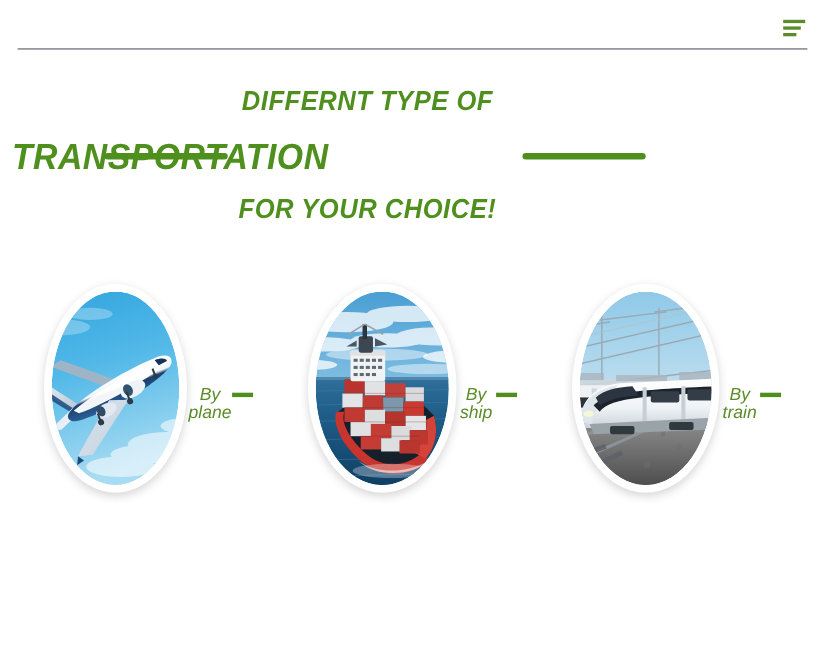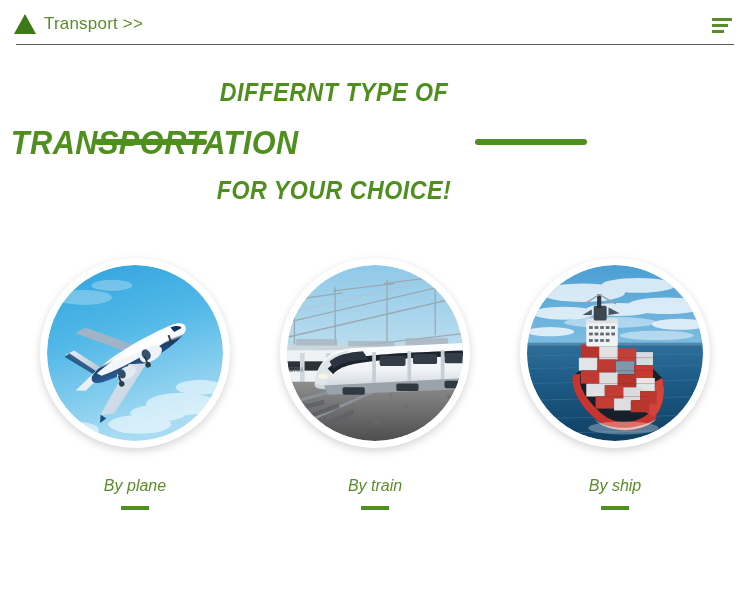--- a/index.html
+++ b/index.html
@@ -127,22 +127,23 @@
     top: 258px;
     left: 0;
     width: 750px;
     display: flex;
     justify-content: center;
     gap: 50px;
   }
   .card {
     width: 190px;
     display: flex;
-    flex-direction: column;
+    flex-direction: row;
     align-items: center;
+    text-align: center;
   }
   .circle-wrap {
     width: 190px;
     height: 190px;
     border-radius: 50%;
     background: #ffffff;
     padding: 0;
     box-sizing: border-box;
     border: 7px solid #ffffff;
     box-shadow: 0 3px 9px rgba(0,0,0,0.17);
@@ -171,24 +172,20 @@
     margin-top: 12px;
     width: 28px;
     height: 4px;
     background: #4f8f1e;
   }
 </style>
 </head>
 <body>
 
 <div class="header">
-  <div class="header-left">
-    <span class="triangle-icon"></span>
-    <span class="brand-text">Transport &gt;&gt;</span>
-  </div>
   <div class="hamburger">
     <span class="b1"></span>
     <span class="b2"></span>
     <span class="b3"></span>
   </div>
   <div class="header-rule"></div>
 </div>
 
 <div class="title-block">
   <div class="title-line title-small-1">DIFFERNT TYPE OF</div>
@@ -268,133 +265,20 @@
               <rect x="-26" y="16" width="2" height="7"></rect>
               <circle cx="-25" cy="25" r="3"></circle>
               <rect x="40" y="-6" width="2" height="6"></rect>
               <circle cx="41" cy="2" r="2.4"></circle>
             </g>
           </g>
         </svg>
       </div>
     </div>
     <div class="card-label">By plane</div>
-    <div class="card-underline"></div>
-  </div>
-
-  <div class="card">
-    <div class="circle-wrap">
-      <div class="photo">
-        <svg viewBox="0 0 190 190" preserveAspectRatio="xMidYMid slice">
-          <defs>
-            <linearGradient id="sky2" x1="0" y1="0" x2="0" y2="1">
-              <stop offset="0%" stop-color="#8fc9e8"></stop>
-              <stop offset="70%" stop-color="#cfe6f2"></stop>
-              <stop offset="100%" stop-color="#e9f1f5"></stop>
-            </linearGradient>
-            <linearGradient id="ballast" x1="0" y1="0" x2="0" y2="1">
-              <stop offset="0%" stop-color="#8e8e8e"></stop>
-              <stop offset="100%" stop-color="#4e4e4e"></stop>
-            </linearGradient>
-            <linearGradient id="tbody" x1="0" y1="0" x2="0" y2="1">
-              <stop offset="0%" stop-color="#ffffff"></stop>
-              <stop offset="60%" stop-color="#f0f3f6"></stop>
-              <stop offset="100%" stop-color="#c9d2d9"></stop>
-            </linearGradient>
-          </defs>
-          <rect width="190" height="190" fill="url(#sky2)"></rect>
-
-          <g stroke="#9aa7b0" stroke-width="1.4" fill="none" opacity="0.95">
-            <path d="M0,62 L190,18"></path>
-            <path d="M0,78 L190,34"></path>
-            <path d="M8,30 L8,92"></path>
-            <path d="M52,24 L52,88"></path>
-            <path d="M108,16 L108,82"></path>
-            <path d="M160,10 L160,76"></path>
-            <path d="M4,38 L60,30 M50,28 L116,20 M104,20 L168,12"></path>
-            <path d="M0,96 L190,74"></path>
-          </g>
-          <g stroke="#b6c0c8" stroke-width="1" fill="none" opacity="0.8">
-            <path d="M0,52 L190,8"></path>
-            <path d="M0,104 L190,84"></path>
-          </g>
-
-          <rect x="0" y="86" width="190" height="9" fill="#cdd6dc" opacity="0.9"></rect>
-          <g fill="#aab5bd" opacity="0.8">
-            <rect x="10" y="80" width="44" height="7"></rect>
-            <rect x="66" y="82" width="50" height="6"></rect>
-            <rect x="128" y="79" width="46" height="8"></rect>
-          </g>
-
-          <g>
-            <rect x="-6" y="92" width="74" height="38" rx="6" fill="#eef2f5"></rect>
-            <rect x="-6" y="104" width="74" height="10" fill="#2b3238"></rect>
-            <rect x="14" y="95" width="5" height="34" fill="#cfd8de"></rect>
-            <rect x="42" y="95" width="5" height="34" fill="#cfd8de"></rect>
-            <text x="2" y="116" font-size="7" fill="#5b6369" font-family="Liberation Sans, sans-serif">CRH</text>
-          </g>
-
-          <g>
-            <rect x="120" y="88" width="76" height="36" rx="6" fill="#e9eef2"></rect>
-            <rect x="120" y="99" width="76" height="9" fill="#2b3238"></rect>
-            <rect x="142" y="90" width="5" height="33" fill="#cfd8de"></rect>
-            <rect x="170" y="90" width="5" height="33" fill="#cfd8de"></rect>
-          </g>
-
-          <rect x="0" y="126" width="190" height="64" fill="url(#ballast)"></rect>
-          <g fill="#6e6e6e" opacity="0.55">
-            <circle cx="18" cy="150" r="3"></circle>
-              <circle cx="44" cy="163" r="2.6"></circle>
-            <circle cx="72" cy="146" r="2.4"></circle>
-              <circle cx="96" cy="170" r="3.2"></circle>
-            <circle cx="128" cy="152" r="2.8"></circle>
-              <circle cx="158" cy="166" r="3"></circle>
-            <circle cx="30" cy="176" r="2.6"></circle>
-              <circle cx="112" cy="140" r="2.2"></circle>
-            <circle cx="175" cy="142" r="2.4"></circle>
-              <circle cx="60" cy="184" r="2.8"></circle>
-          </g>
-
-          <g stroke="#8d9298" stroke-width="3" fill="none">
-            <path d="M-10,152 L90,126"></path>
-            <path d="M6,176 L104,132"></path>
-          </g>
-          <g stroke="#5d6268" stroke-width="5" fill="none" opacity="0.8">
-            <path d="M-8,160 L40,148 M10,168 L56,152 M30,178 L72,158"></path>
-          </g>
-
-          <g>
-
-            <path d="M30,128 C32,104 48,92 70,90 L196,84 L196,126 L40,134 C32,134 29,132 30,128 Z" fill="url(#tbody)"></path>
-
-            <path d="M30,128 C32,107 47,95 68,92 C58,100 46,112 42,130 Z" fill="#dfe6eb"></path>
-
-            <path d="M44,112 C56,100 76,96 196,92 L196,98 C80,102 60,106 50,118 Z" fill="#1d232a"></path>
-
-            <path d="M46,104 C54,97 66,94 82,93 L88,102 C70,103 58,106 50,112 Z" fill="#2b3440"></path>
-
-            <rect x="100" y="98" width="28" height="11" rx="2" fill="#343d47"></rect>
-            <rect x="136" y="96" width="26" height="11" rx="2" fill="#343d47"></rect>
-            <rect x="170" y="95" width="24" height="11" rx="2" fill="#343d47"></rect>
-
-            <rect x="92" y="94" width="4" height="34" fill="#c6cfd6"></rect>
-            <rect x="130" y="93" width="4" height="34" fill="#c6cfd6"></rect>
-            <rect x="166" y="92" width="4" height="33" fill="#c6cfd6"></rect>
-
-            <ellipse cx="39" cy="120" rx="5" ry="3" fill="#f6f8da"></ellipse>
-
-            <path d="M40,130 L196,122 L196,134 L44,140 Z" fill="#9aa3aa"></path>
-            <rect x="60" y="132" width="24" height="8" rx="2" fill="#303840"></rect>
-            <rect x="118" y="128" width="24" height="8" rx="2" fill="#303840"></rect>
-            <rect x="170" y="125" width="22" height="8" rx="2" fill="#303840"></rect>
-          </g>
-        </svg>
-      </div>
-    </div>
-    <div class="card-label">By train</div>
     <div class="card-underline"></div>
   </div>
 
   <div class="card">
     <div class="circle-wrap">
       <div class="photo">
         <svg viewBox="0 0 190 190" preserveAspectRatio="xMidYMid slice">
           <defs>
             <linearGradient id="sky3" x1="0" y1="0" x2="0" y2="1">
               <stop offset="0%" stop-color="#4a9fd4"></stop>
@@ -504,13 +388,126 @@
             <path d="M72,166 C86,178 118,180 140,166 C128,180 88,184 72,166 Z" fill="#ffffff" opacity="0.55"></path>
             <ellipse cx="104" cy="176" rx="38" ry="7" fill="#ffffff" opacity="0.3"></ellipse>
           </g>
         </svg>
       </div>
     </div>
     <div class="card-label">By ship</div>
     <div class="card-underline"></div>
   </div>
 
+  <div class="card">
+    <div class="circle-wrap">
+      <div class="photo">
+        <svg viewBox="0 0 190 190" preserveAspectRatio="xMidYMid slice">
+          <defs>
+            <linearGradient id="sky2" x1="0" y1="0" x2="0" y2="1">
+              <stop offset="0%" stop-color="#8fc9e8"></stop>
+              <stop offset="70%" stop-color="#cfe6f2"></stop>
+              <stop offset="100%" stop-color="#e9f1f5"></stop>
+            </linearGradient>
+            <linearGradient id="ballast" x1="0" y1="0" x2="0" y2="1">
+              <stop offset="0%" stop-color="#8e8e8e"></stop>
+              <stop offset="100%" stop-color="#4e4e4e"></stop>
+            </linearGradient>
+            <linearGradient id="tbody" x1="0" y1="0" x2="0" y2="1">
+              <stop offset="0%" stop-color="#ffffff"></stop>
+              <stop offset="60%" stop-color="#f0f3f6"></stop>
+              <stop offset="100%" stop-color="#c9d2d9"></stop>
+            </linearGradient>
+          </defs>
+          <rect width="190" height="190" fill="url(#sky2)"></rect>
+
+          <g stroke="#9aa7b0" stroke-width="1.4" fill="none" opacity="0.95">
+            <path d="M0,62 L190,18"></path>
+            <path d="M0,78 L190,34"></path>
+            <path d="M8,30 L8,92"></path>
+            <path d="M52,24 L52,88"></path>
+            <path d="M108,16 L108,82"></path>
+            <path d="M160,10 L160,76"></path>
+            <path d="M4,38 L60,30 M50,28 L116,20 M104,20 L168,12"></path>
+            <path d="M0,96 L190,74"></path>
+          </g>
+          <g stroke="#b6c0c8" stroke-width="1" fill="none" opacity="0.8">
+            <path d="M0,52 L190,8"></path>
+            <path d="M0,104 L190,84"></path>
+          </g>
+
+          <rect x="0" y="86" width="190" height="9" fill="#cdd6dc" opacity="0.9"></rect>
+          <g fill="#aab5bd" opacity="0.8">
+            <rect x="10" y="80" width="44" height="7"></rect>
+            <rect x="66" y="82" width="50" height="6"></rect>
+            <rect x="128" y="79" width="46" height="8"></rect>
+          </g>
+
+          <g>
+            <rect x="-6" y="92" width="74" height="38" rx="6" fill="#eef2f5"></rect>
+            <rect x="-6" y="104" width="74" height="10" fill="#2b3238"></rect>
+            <rect x="14" y="95" width="5" height="34" fill="#cfd8de"></rect>
+            <rect x="42" y="95" width="5" height="34" fill="#cfd8de"></rect>
+            <text x="2" y="116" font-size="7" fill="#5b6369" font-family="Liberation Sans, sans-serif">CRH</text>
+          </g>
+
+          <g>
+            <rect x="120" y="88" width="76" height="36" rx="6" fill="#e9eef2"></rect>
+            <rect x="120" y="99" width="76" height="9" fill="#2b3238"></rect>
+            <rect x="142" y="90" width="5" height="33" fill="#cfd8de"></rect>
+            <rect x="170" y="90" width="5" height="33" fill="#cfd8de"></rect>
+          </g>
+
+          <rect x="0" y="126" width="190" height="64" fill="url(#ballast)"></rect>
+          <g fill="#6e6e6e" opacity="0.55">
+            <circle cx="18" cy="150" r="3"></circle>
+              <circle cx="44" cy="163" r="2.6"></circle>
+            <circle cx="72" cy="146" r="2.4"></circle>
+              <circle cx="96" cy="170" r="3.2"></circle>
+            <circle cx="128" cy="152" r="2.8"></circle>
+              <circle cx="158" cy="166" r="3"></circle>
+            <circle cx="30" cy="176" r="2.6"></circle>
+              <circle cx="112" cy="140" r="2.2"></circle>
+            <circle cx="175" cy="142" r="2.4"></circle>
+              <circle cx="60" cy="184" r="2.8"></circle>
+          </g>
+
+          <g stroke="#8d9298" stroke-width="3" fill="none">
+            <path d="M-10,152 L90,126"></path>
+            <path d="M6,176 L104,132"></path>
+          </g>
+          <g stroke="#5d6268" stroke-width="5" fill="none" opacity="0.8">
+            <path d="M-8,160 L40,148 M10,168 L56,152 M30,178 L72,158"></path>
+          </g>
+
+          <g>
+
+            <path d="M30,128 C32,104 48,92 70,90 L196,84 L196,126 L40,134 C32,134 29,132 30,128 Z" fill="url(#tbody)"></path>
+
+            <path d="M30,128 C32,107 47,95 68,92 C58,100 46,112 42,130 Z" fill="#dfe6eb"></path>
+
+            <path d="M44,112 C56,100 76,96 196,92 L196,98 C80,102 60,106 50,118 Z" fill="#1d232a"></path>
+
+            <path d="M46,104 C54,97 66,94 82,93 L88,102 C70,103 58,106 50,112 Z" fill="#2b3440"></path>
+
+            <rect x="100" y="98" width="28" height="11" rx="2" fill="#343d47"></rect>
+            <rect x="136" y="96" width="26" height="11" rx="2" fill="#343d47"></rect>
+            <rect x="170" y="95" width="24" height="11" rx="2" fill="#343d47"></rect>
+
+            <rect x="92" y="94" width="4" height="34" fill="#c6cfd6"></rect>
+            <rect x="130" y="93" width="4" height="34" fill="#c6cfd6"></rect>
+            <rect x="166" y="92" width="4" height="33" fill="#c6cfd6"></rect>
+
+            <ellipse cx="39" cy="120" rx="5" ry="3" fill="#f6f8da"></ellipse>
+
+            <path d="M40,130 L196,122 L196,134 L44,140 Z" fill="#9aa3aa"></path>
+            <rect x="60" y="132" width="24" height="8" rx="2" fill="#303840"></rect>
+            <rect x="118" y="128" width="24" height="8" rx="2" fill="#303840"></rect>
+            <rect x="170" y="125" width="22" height="8" rx="2" fill="#303840"></rect>
+          </g>
+        </svg>
+      </div>
+    </div>
+    <div class="card-label">By train</div>
+    <div class="card-underline"></div>
+  </div>
+
 </div>
 
 </body></html>

